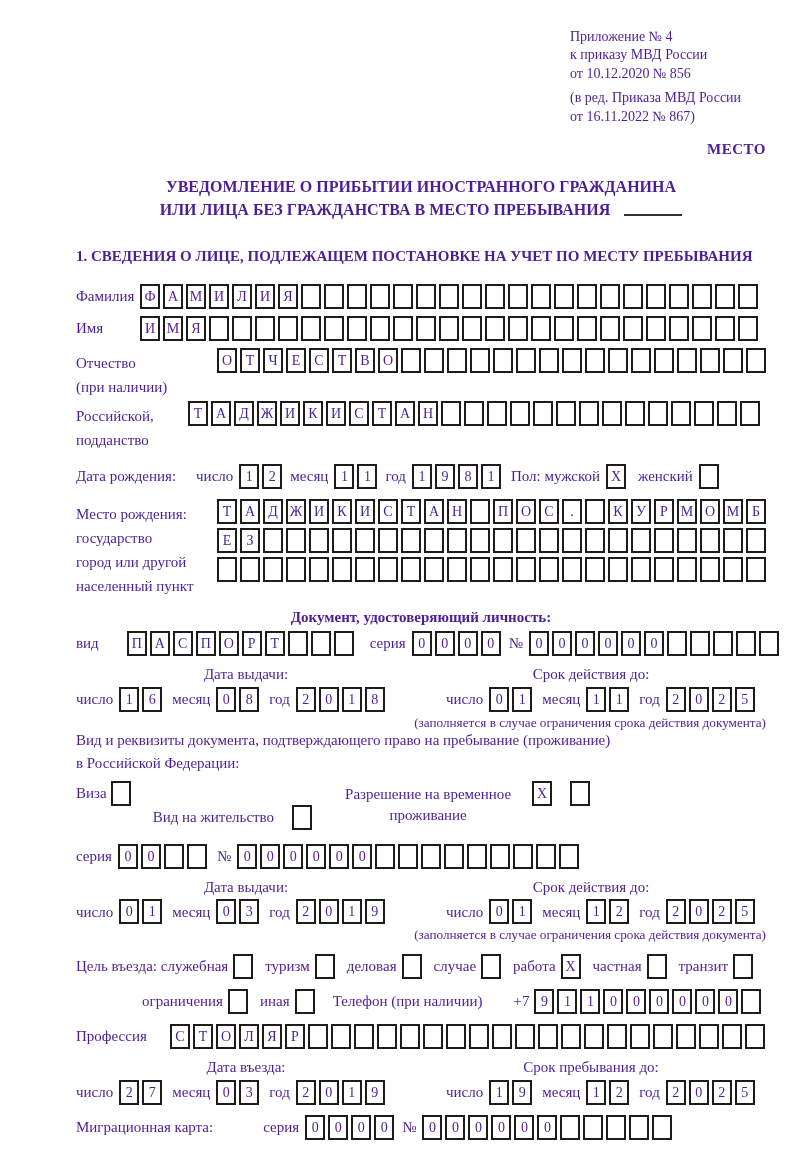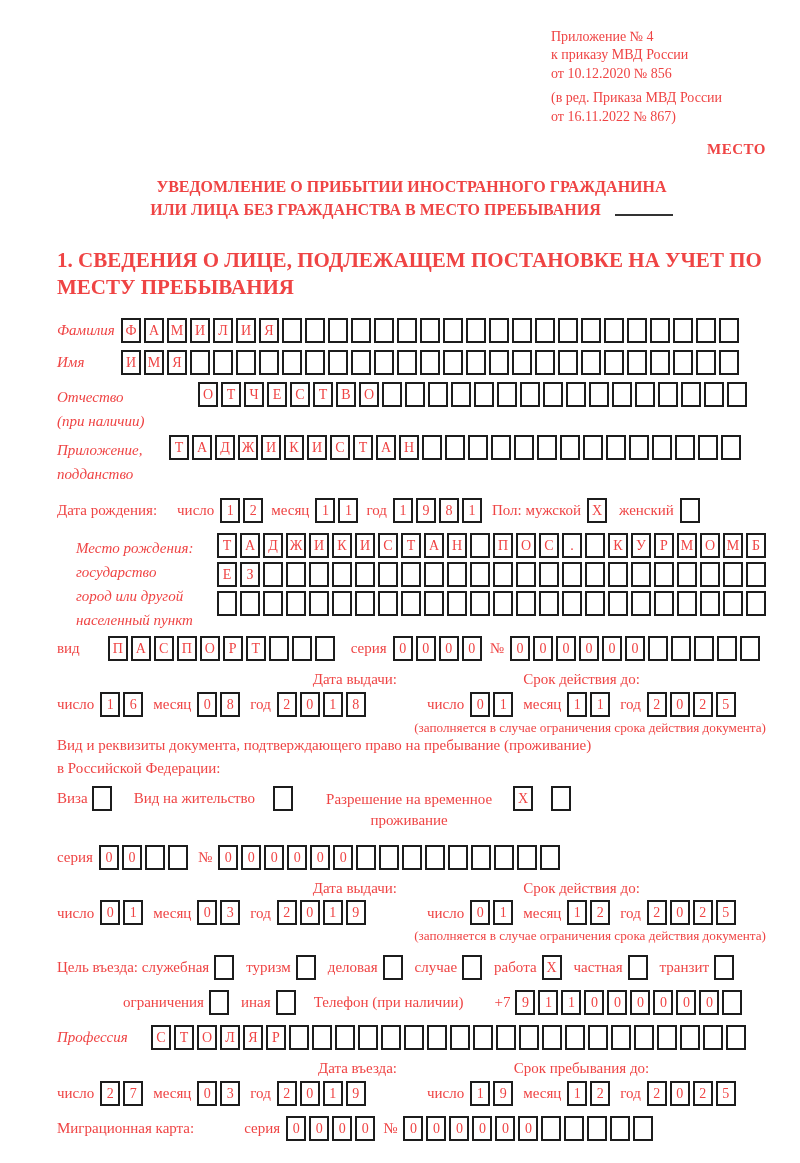--- a/index.html
+++ b/index.html
@@ -1,49 +1,49 @@
 <!DOCTYPE html>
 <html><head>
 <meta charset="utf-8">
 <style>
   html,body{margin:0;padding:0;background:#fff;}
   .page{
     position:relative;width:800px;height:1163px;box-sizing:border-box;
-    background:#fff;color:#ef4444;overflow:hidden;
-    padding:28px 34px 10px 57px;
+    background:#fff;color:#4c1d95;overflow:hidden;
+    padding:28px 34px 10px 76px;
     font-family:"Liberation Serif","DejaVu Serif",serif;
     font-size:15px;line-height:1.25;
   }
   .annex{margin-left:494px;font-size:14px;line-height:1.32;}
   .annex .gap{margin-top:6px;}
   .forma{margin-top:14px;text-align:right;font-weight:bold;font-size:15px;letter-spacing:.5px;}
   .title{margin-top:16px;text-align:center;font-weight:bold;font-size:16px;line-height:1.45;}
   .t-underline{display:inline-block;width:58px;border-bottom:2px solid #333;margin-left:14px;transform:translateY(1px);}
-  .sec-heading{margin-top:26px;font-weight:bold;font-size:21px;}
+  .sec-heading{margin-top:26px;font-weight:bold;font-size:15px;}
   .cells{display:flex;gap:3px;}
   .inlinecells{display:inline-flex;vertical-align:middle;}
   .cell{
     flex:0 0 20px;width:20px;height:25px;box-sizing:border-box;
     border:2px solid #1c1c1c;text-align:center;font-size:14px;line-height:21px;
     background:#fff;
   }
   .row{display:flex;align-items:flex-start;margin-top:7px;}
-  .lbl{flex:0 0 auto;padding-top:3px;font-style:italic;}
+  .lbl{flex:0 0 auto;padding-top:3px;}
   .w64{width:64px;}
   .w141{width:141px;}
   .w112{width:112px;}
   .w94{width:94px;}
   .stack{line-height:1.6;}
   .doc-head{margin-top:10px;text-align:center;font-weight:bold;}
   .inrow{display:flex;align-items:center;flex-wrap:nowrap;margin-top:4px;}
   .inrow .t{margin-right:6px;white-space:nowrap;}
   .sp14{width:14px;flex:0 0 14px;}
   .sp22{width:22px;flex:0 0 22px;}
   .dates-head{display:flex;margin-top:9px;}
-  .dh1{width:340px;text-align:right;}
+  .dh1{width:340px;text-align:center;}
   .dh2{flex:1;text-align:center;}
   .dates-row{display:flex;align-items:center;margin-top:3px;}
   .dgroup{display:flex;align-items:center;}
   .dgroup .t{margin:0 6px 0 0;}
   .dgroup .t2{margin:0 6px 0 10px;}
   .half1{width:340px;}
   .note{font-size:13.2px;text-align:right;margin-top:3px;}
   .perm-row{display:flex;align-items:flex-start;margin-top:8px;}
   .perm-item{display:flex;align-items:flex-start;}
   .perm-item .plbl{padding-top:3px;}
@@ -169,21 +169,21 @@
         <span class="cell"></span>
         <span class="cell"></span>
         <span class="cell"></span>
         <span class="cell"></span>
         <span class="cell"></span>
       </div>
   </div>
 
   <div class="row" style="margin-top:2px;">
     <div class="lbl w112 stack">
-      <div>Приложение,</div>
+      <div>Российской,</div>
       <div>подданство</div>
     </div>
     <div class="cells">
         <span class="cell">Т</span>
         <span class="cell">А</span>
         <span class="cell">Д</span>
         <span class="cell">Ж</span>
         <span class="cell">И</span>
         <span class="cell">К</span>
         <span class="cell">И</span>
@@ -320,20 +320,21 @@
           <span class="cell"></span>
           <span class="cell"></span>
           <span class="cell"></span>
           <span class="cell"></span>
           <span class="cell"></span>
           <span class="cell"></span>
         </div>
     </div>
   </div>
 
+  <div class="doc-head">Документ, удостоверяющий личность:</div>
 
   <div class="inrow">
     <span class="t">вид</span>
     <span class="sp22"></span>
     <span class="cells inlinecells">
         <span class="cell">П</span>
         <span class="cell">А</span>
         <span class="cell">С</span>
         <span class="cell">П</span>
         <span class="cell">О</span>
@@ -415,21 +416,21 @@
   <div style="margin-top:0;">Вид и реквизиты документа, подтверждающего право на пребывание (проживание)</div>
   <div style="margin-top:4px;">в Российской Федерации:</div>
 
   <div class="perm-row">
     <div class="perm-item">
       <span class="plbl">Виза</span>
       <span class="cells inlinecells" style="margin-left:4px;">
           <span class="cell"></span>
         </span>
     </div>
-    <div class="perm-item" style="margin-left:22px;">
+    <div class="perm-item" style="margin-left:22px;margin-top:24px;">
       <span class="plbl">Вид на жительство</span>
       <span class="cells inlinecells" style="margin-left:18px;">
           <span class="cell"></span>
         </span>
     </div>
     <div class="perm-item" style="margin-left:18px;">
       <span class="plbl c2">Разрешение на временное проживание</span>
       <span class="cells inlinecells" style="margin-left:6px;">
           <span class="cell">X</span>
         </span>

